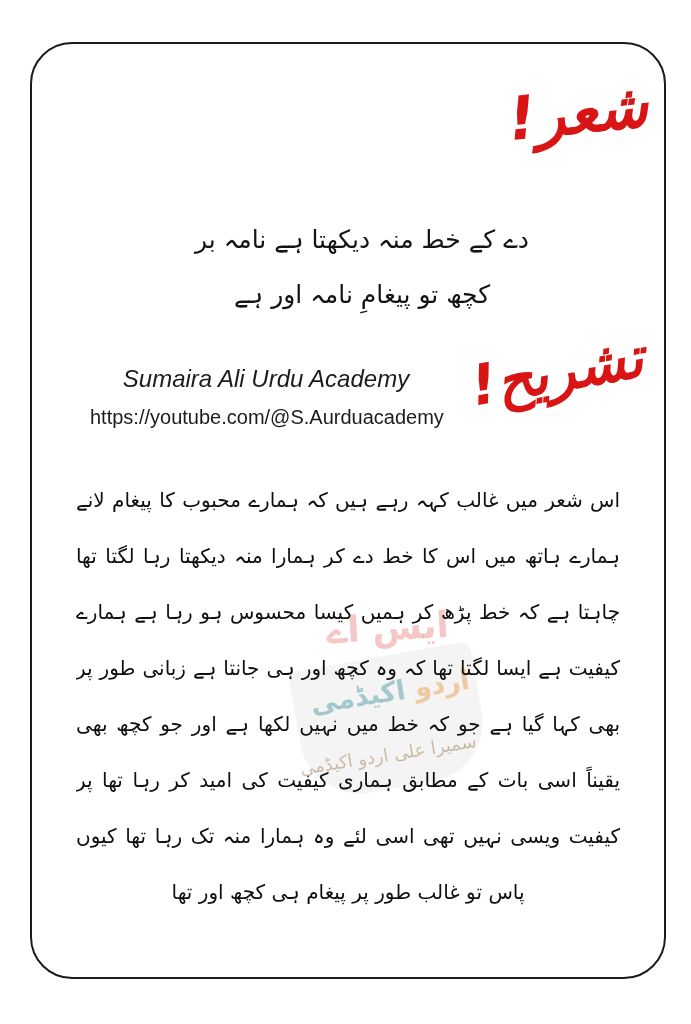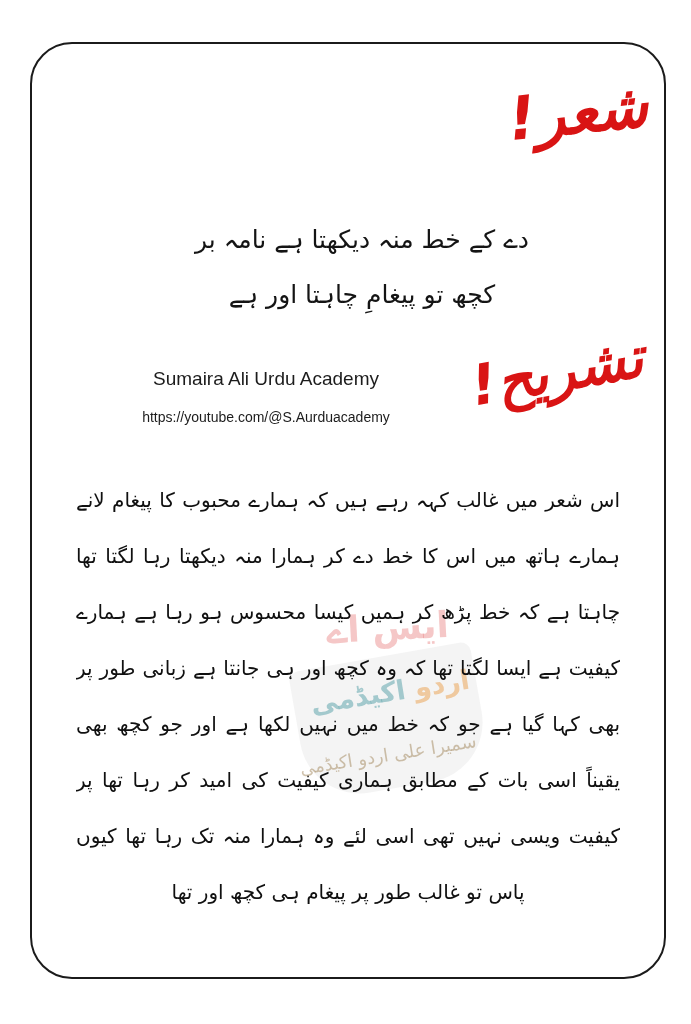--- a/index.html
+++ b/index.html
@@ -16,22 +16,22 @@
   .tashreeh{top:296px;right:20px;font-size:56px;transform:rotate(-10deg);}
 
   
   .poem{position:absolute;top:168px;left:0;right:0;text-align:center;direction:rtl;
         color:#141414;font-size:25px;line-height:55px;}
   .poem-line{height:55px;overflow:hidden;padding-left:28px;}
 
   
   .academy{position:absolute;top:320px;left:58px;width:352px;text-align:center;
            font-family:"Liberation Sans",sans-serif;color:#1c1c1c;}
-  .academy-name{font-size:19px;line-height:30px;}
-  .academy-url{font-size:14px;line-height:30px;margin-top:8px;}
+  .academy-name{font-size:24px;line-height:30px;font-style:italic;}
+  .academy-url{font-size:20px;line-height:30px;margin-top:8px;}
 
   
   .watermark{position:absolute;left:0;top:0;width:100%;height:100%;pointer-events:none;}
   .wm-initials{position:absolute;left:268px;top:563px;width:175px;text-align:center;
                direction:rtl;font-size:36px;font-weight:bold;color:rgba(225,90,90,0.34);
                transform:rotate(-3deg);}
   .wm-shield{position:absolute;left:266px;top:612px;width:184px;height:132px;
              background:rgba(110,110,110,0.08);border-radius:10px 10px 60px 60px;
              transform:rotate(-10deg);}
   .wm-title{position:absolute;left:238px;top:632px;width:240px;text-align:center;
@@ -52,21 +52,21 @@
 </head>
 <body>
 
 <div class="canvas">
   <div class="frame">
 
     <div class="heading-red sher">شعر!</div>
 
     <div class="poem">
       <div class="poem-line">دے کے خط منہ دیکھتا ہے نامہ بر</div>
-      <div class="poem-line">کچھ تو پیغامِ چاہتا اور ہے</div>
+      <div class="poem-line">کچھ تو پیغامِ نامہ اور ہے</div>
     </div>
 
     <div class="academy">
       <div class="academy-name">Sumaira Ali Urdu Academy</div>
       <div class="academy-url">https://youtube.com/@S.Aurduacademy</div>
     </div>
 
     <div class="heading-red tashreeh">تشریح!</div>
 
     <div class="watermark">

